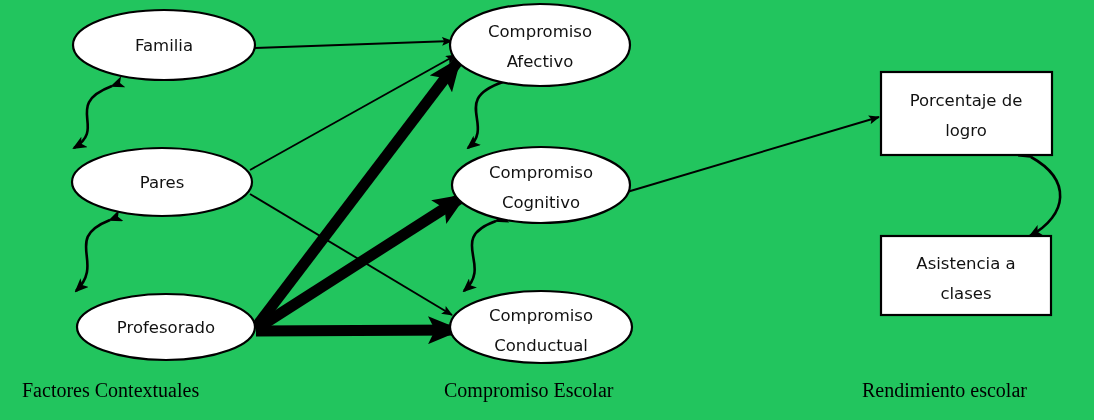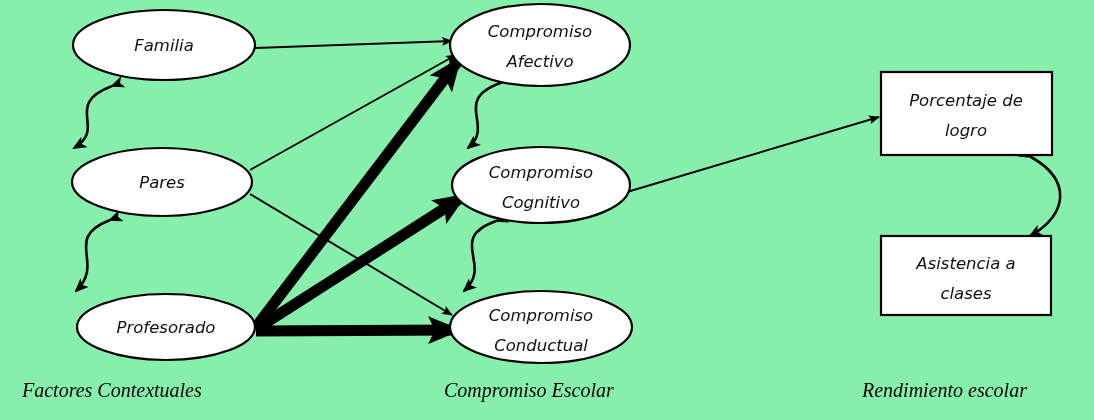--- a/index.html
+++ b/index.html
@@ -4,24 +4,23 @@
 <style>
   html, body {
     margin: 0;
     padding: 0;
     background: #ffffff;
   }
   #canvas {
     position: relative;
     width: 1094px;
     height: 420px;
-    background: #86efac;
+    background: #22c55e;
     overflow: hidden;
     font-family: "DejaVu Sans", sans-serif;
-    font-style: italic;
   }
   #diagram-svg {
     position: absolute;
     left: 0;
     top: 0;
     width: 1094px;
     height: 420px;
   }
   .node-shape {
     fill: #ffffff;

